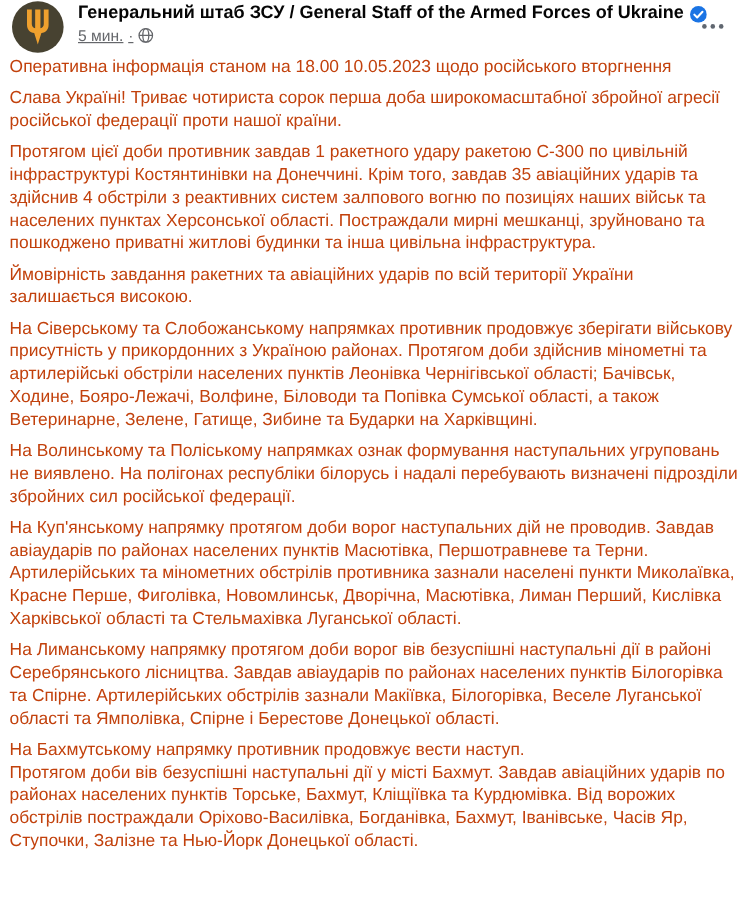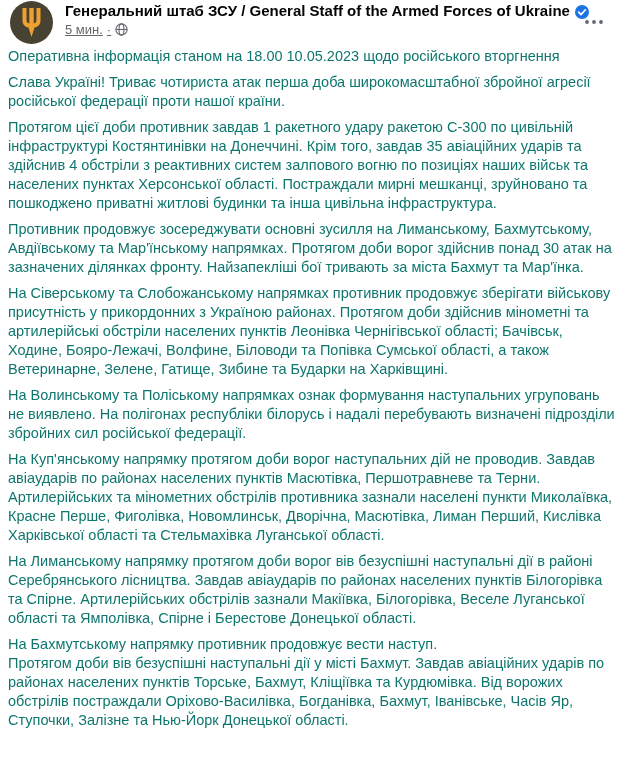--- a/index.html
+++ b/index.html
@@ -34,21 +34,21 @@
     position: absolute; right: 18px; top: 12px;
     width: 24px; height: 20px; display: flex; align-items: center; justify-content: center;
     cursor: pointer; border-radius: 4px;
   }
 
   
   .content { padding: 2px 8px 0 8px; }
   .content p {
     margin: 0 0 7px 0;
     font-size: 14.5px; line-height: 19px;
-    color: #0f766e;
+    color: #c2410c;
     white-space: pre-line;
   }
 </style>
 </head>
 <body>
 
 <div class="post">
 
   <div class="header">
     <div class="avatar">
@@ -80,23 +80,23 @@
       <svg width="22" height="20" viewBox="0 0 22 20">
         <circle cx="4" cy="10" r="1.9" fill="#606770"></circle>
         <circle cx="11" cy="10" r="1.9" fill="#606770"></circle>
         <circle cx="18" cy="10" r="1.9" fill="#606770"></circle>
       </svg>
     </div>
   </div>
 
   <div class="content">
     <p>Оперативна інформація станом на 18.00 10.05.2023 щодо російського вторгнення</p>
-    <p>Слава Україні! Триває чотириста атак перша доба широкомасштабної збройної агресії російської федерації проти нашої країни.</p>
+    <p>Слава Україні! Триває чотириста сорок перша доба широкомасштабної збройної агресії російської федерації проти нашої країни.</p>
     <p>Протягом цієї доби противник завдав 1 ракетного удару ракетою С-300 по цивільній інфраструктурі Костянтинівки на Донеччині. Крім того, завдав 35 авіаційних ударів та здійснив 4 обстріли з реактивних систем залпового вогню по позиціях наших військ та населених пунктах Херсонської області. Постраждали мирні мешканці, зруйновано та пошкоджено приватні житлові будинки та інша цивільна інфраструктура.</p>
-    <p>Противник продовжує зосереджувати основні зусилля на Лиманському, Бахмутському, Авдіївському та Мар'їнському напрямках. Протягом доби ворог здійснив понад 30 атак на зазначених ділянках фронту. Найзапекліші бої тривають за міста Бахмут та Мар'їнка.</p>
+    <p>Ймовірність завдання ракетних та авіаційних ударів по всій території України залишається високою.</p>
     <p>На Сіверському та Слобожанському напрямках противник продовжує зберігати військову присутність у прикордонних з Україною районах. Протягом доби здійснив мінометні та артилерійські обстріли населених пунктів Леонівка Чернігівської області; Бачівськ, Ходине, Бояро-Лежачі, Волфине, Біловоди та Попівка Сумської області, а також Ветеринарне, Зелене, Гатище, Зибине та Бударки на Харківщині.</p>
     <p>На Волинському та Поліському напрямках ознак формування наступальних угруповань не виявлено. На полігонах республіки білорусь і надалі перебувають визначені підрозділи збройних сил російської федерації.</p>
     <p>На Куп'янському напрямку протягом доби ворог наступальних дій не проводив. Завдав авіаударів по районах населених пунктів Масютівка, Першотравневе та Терни.
 Артилерійських та мінометних обстрілів противника зазнали населені пункти Миколаївка, Красне Перше, Фиголівка, Новомлинськ, Дворічна, Масютівка, Лиман Перший, Кислівка Харківської області та Стельмахівка Луганської області.</p>
     <p>На Лиманському напрямку протягом доби ворог вів безуспішні наступальні дії в районі Серебрянського лісництва. Завдав авіаударів по районах населених пунктів Білогорівка та Спірне. Артилерійських обстрілів зазнали Макіївка, Білогорівка, Веселе Луганської області та Ямполівка, Спірне і Берестове Донецької області.</p>
     <p>На Бахмутському напрямку противник продовжує вести наступ.
 Протягом доби вів безуспішні наступальні дії у місті Бахмут. Завдав авіаційних ударів по районах населених пунктів Торське, Бахмут, Кліщіївка та Курдюмівка. Від ворожих обстрілів постраждали Оріхово-Василівка, Богданівка, Бахмут, Іванівське, Часів Яр, Ступочки, Залізне та Нью-Йорк Донецької області.</p>
   </div>
 
 </div>

